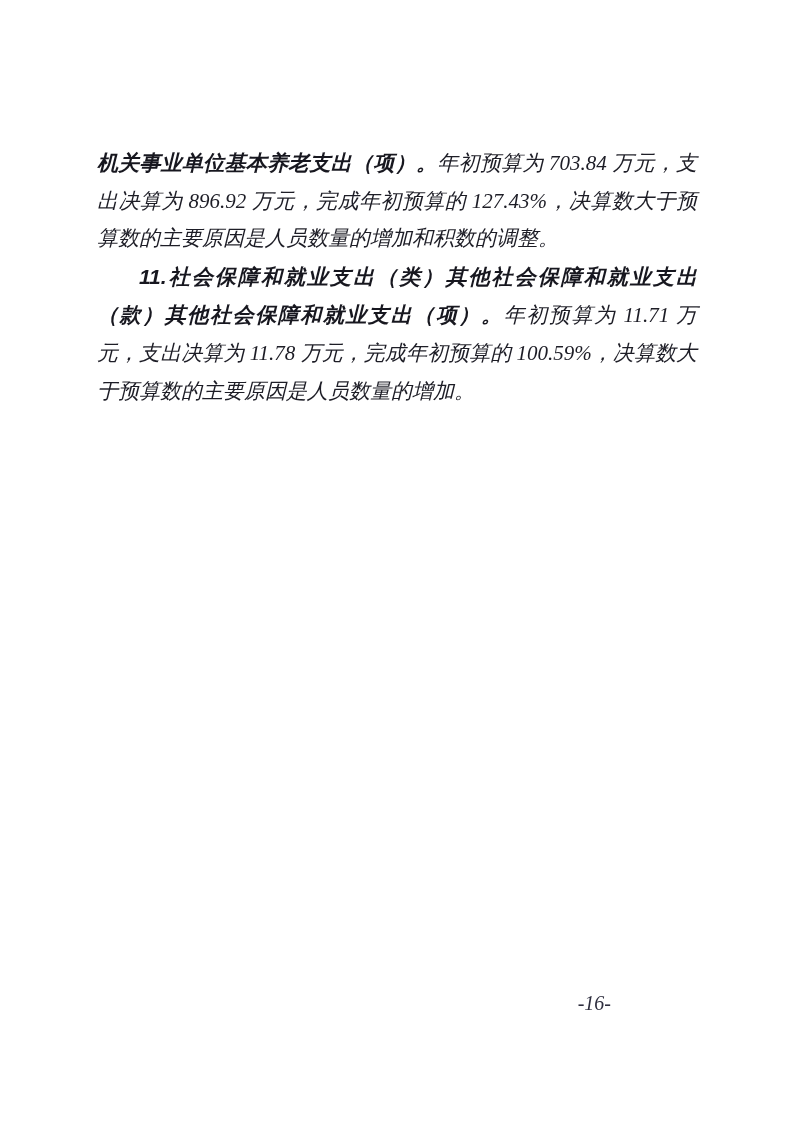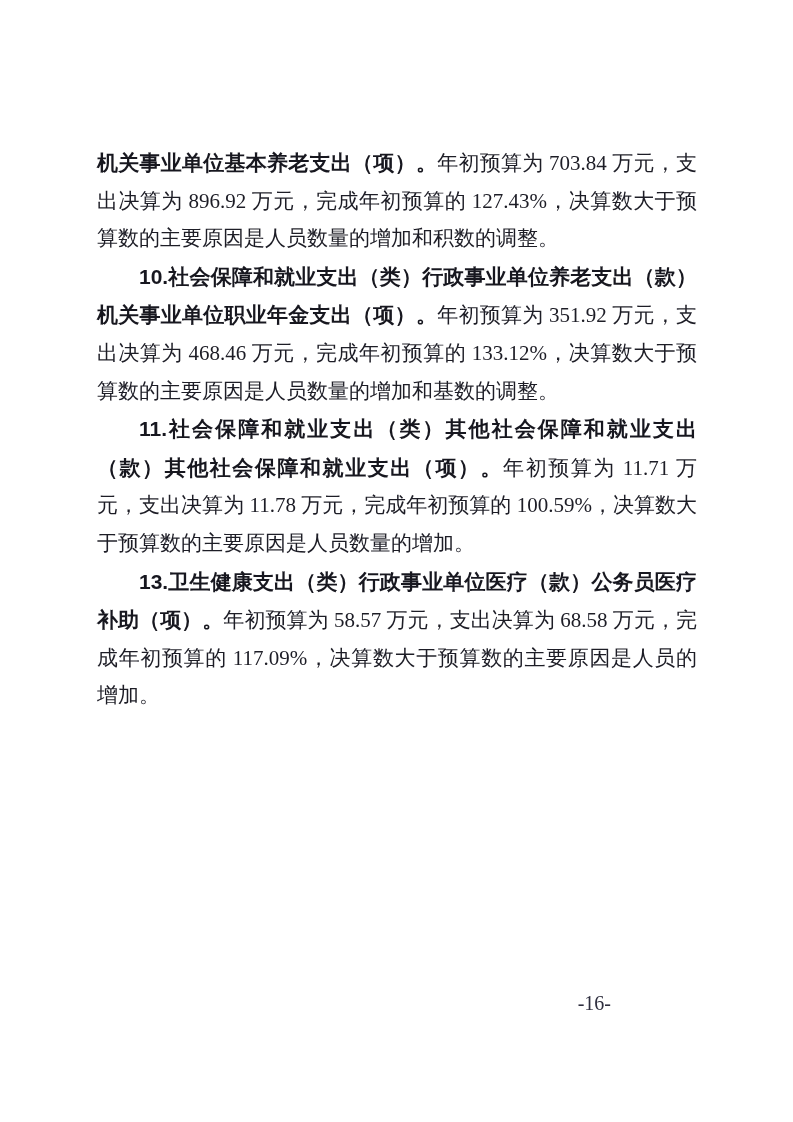--- a/index.html
+++ b/index.html
@@ -13,20 +13,21 @@
     position: relative;
     overflow: hidden;
     font-family: "Liberation Serif", serif;
   }
   .page {
     position: absolute;
     left: 0; top: 0;
     width: 710px;
     height: 1122px;
     background: #ffffff;
+    font-style: italic;
   }
   .content {
     position: absolute;
     left: 97px;
     top: 144px;
     width: 600px;
     color: #1d1d26;
     font-size: 21px;
     line-height: 37.6px;
     text-align: justify;
@@ -58,18 +59,16 @@
     font-family: "Liberation Serif", serif;
     text-align: center;
   }
 </style>
 </head>
 <body>
 
 <div class="page">
   <div class="content" id="paragraph-container">
       <p class="para"><span class="para-lead">机关事业单位基本养老支出（项）。</span><span class="para-body">年初预算为 703.84 万元，支出决算为 896.92 万元，完成年初预算的 127.43%，决算数大于预算数的主要原因是人员数量的增加和积数的调整。</span></p>
-      <p class="para indent"><span class="para-lead">10.社会保障和就业支出（类）行政事业单位养老支出（款）机关事业单位职业年金支出（项）。</span><span class="para-body">年初预算为 351.92 万元，支出决算为 468.46 万元，完成年初预算的 133.12%，决算数大于预算数的主要原因是人员数量的增加和基数的调整。</span></p>
       <p class="para indent"><span class="para-lead">11.社会保障和就业支出（类）其他社会保障和就业支出（款）其他社会保障和就业支出（项）。</span><span class="para-body">年初预算为 11.71 万元，支出决算为 11.78 万元，完成年初预算的 100.59%，决算数大于预算数的主要原因是人员数量的增加。</span></p>
-      <p class="para indent"><span class="para-lead">13.卫生健康支出（类）行政事业单位医疗（款）公务员医疗补助（项）。</span><span class="para-body">年初预算为 58.57 万元，支出决算为 68.58 万元，完成年初预算的 117.09%，决算数大于预算数的主要原因是人员的增加。</span></p>
     </div>
   <div class="page-number">-16-</div>
 </div>
 
 </body></html>

